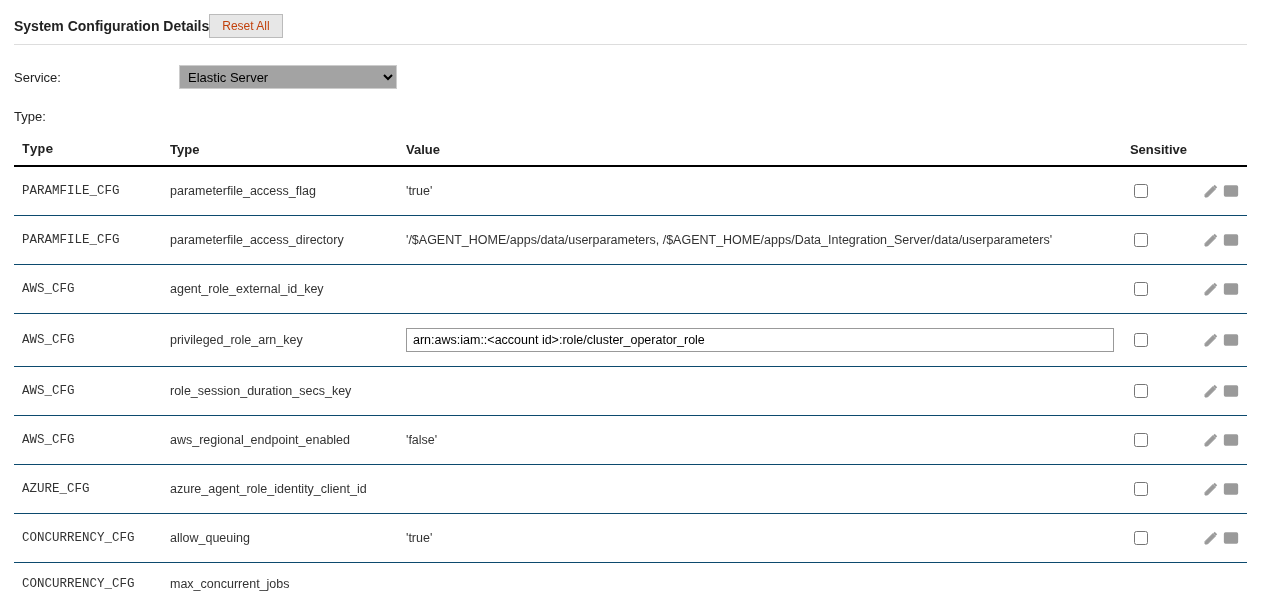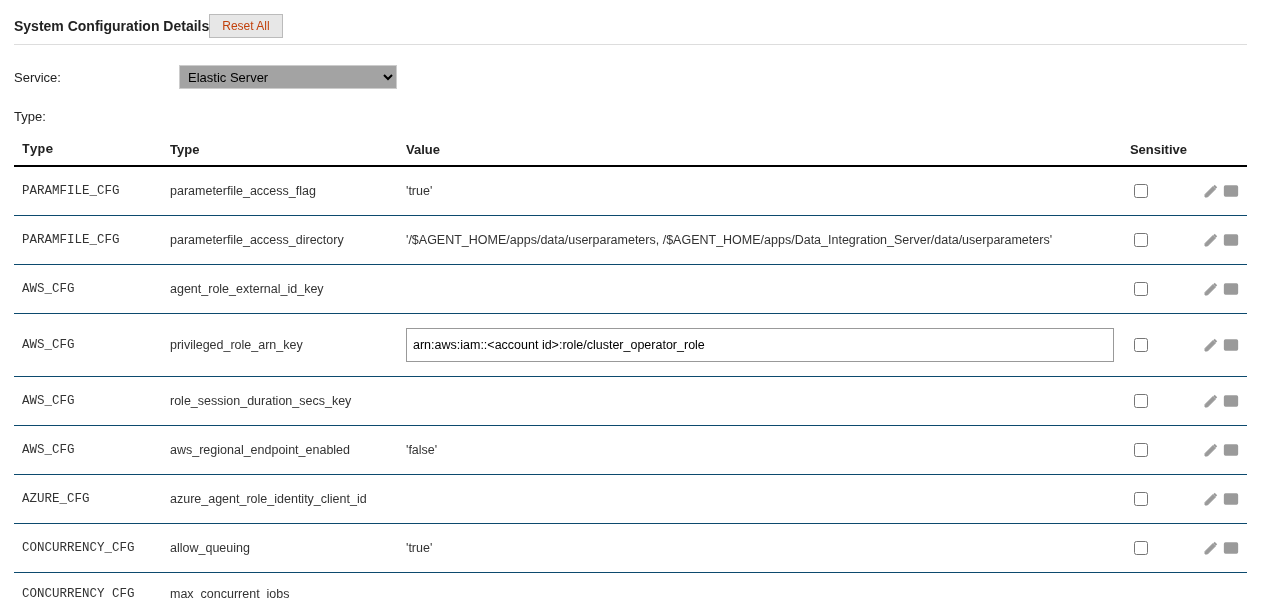--- a/index.html
+++ b/index.html
@@ -74,21 +74,21 @@
   .col-type   { width: 148px; font-family: Liberation Mono, monospace; }
   .col-name   { width: 236px; }
   .col-value  { }
   .col-sens   { width: 60px; text-align: left; }
   .col-actions{ width: 50px; text-align: right; white-space: nowrap; }
   .sens-check {
     width: 14px; height: 14px;
   }
   .value-input {
     width: 100%;
-    height: 34px;
+    height: 24px;
     border: 1px solid #999;
     padding: 2px 6px;
     font-size: 12.5px;
   }
   .icon-btn {
     display: inline-block;
     width: 16px; height: 16px;
     cursor: pointer;
     vertical-align: middle;
   }

